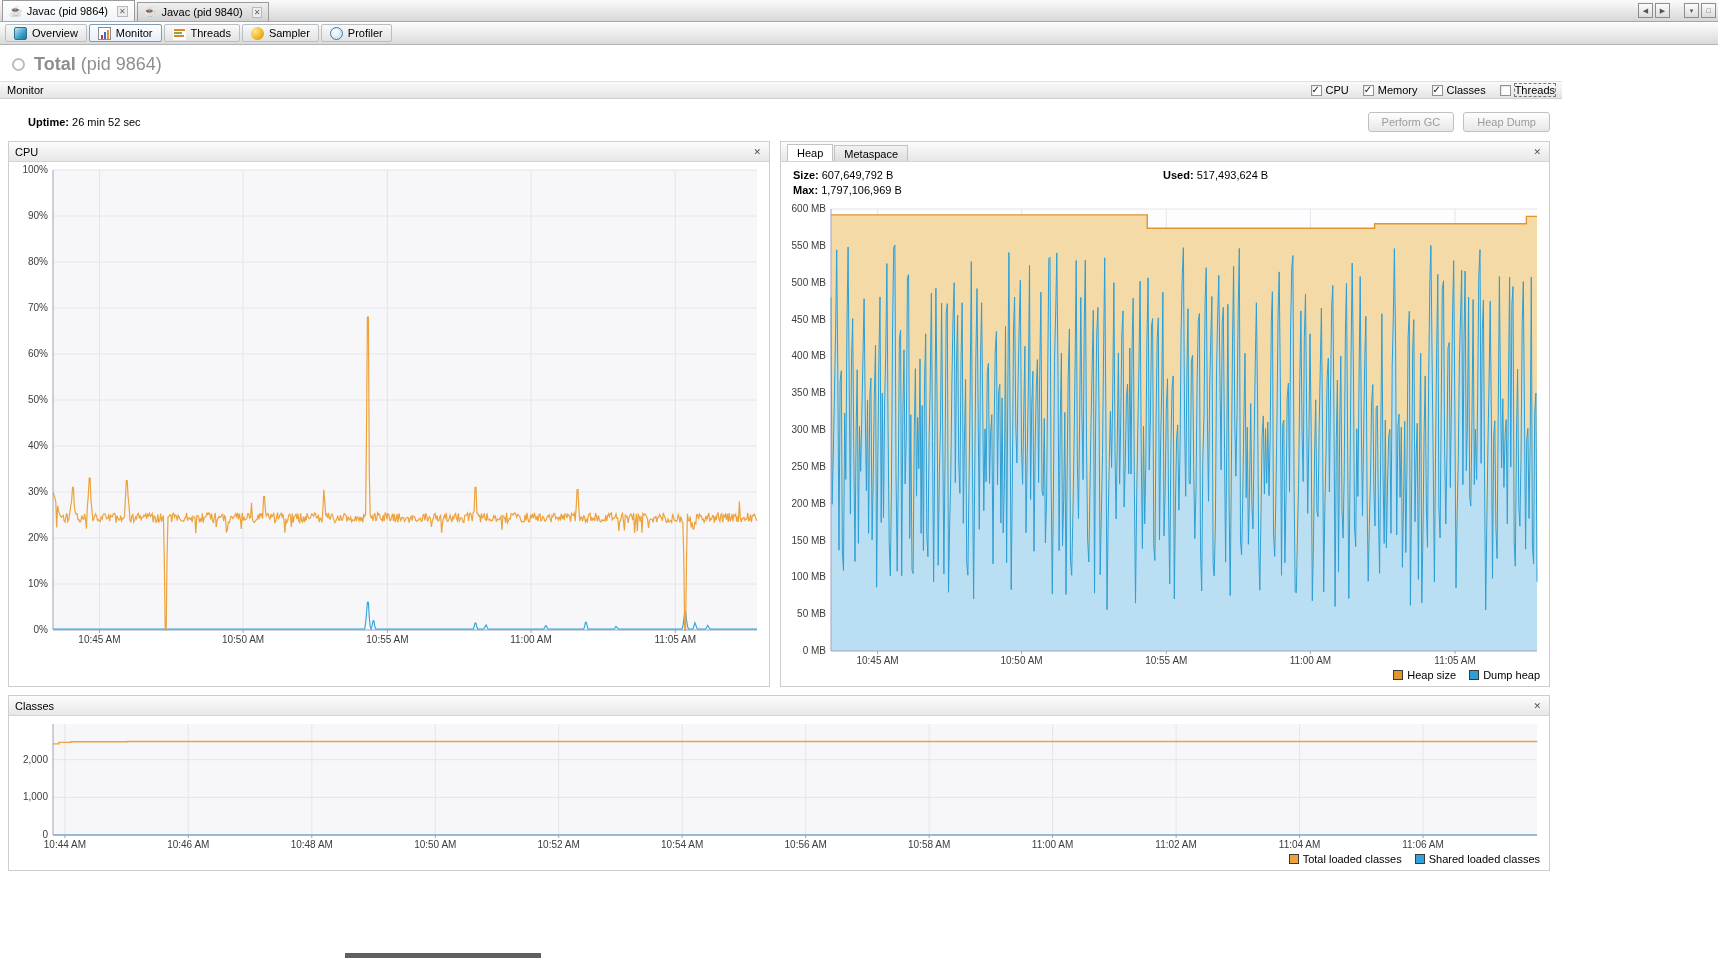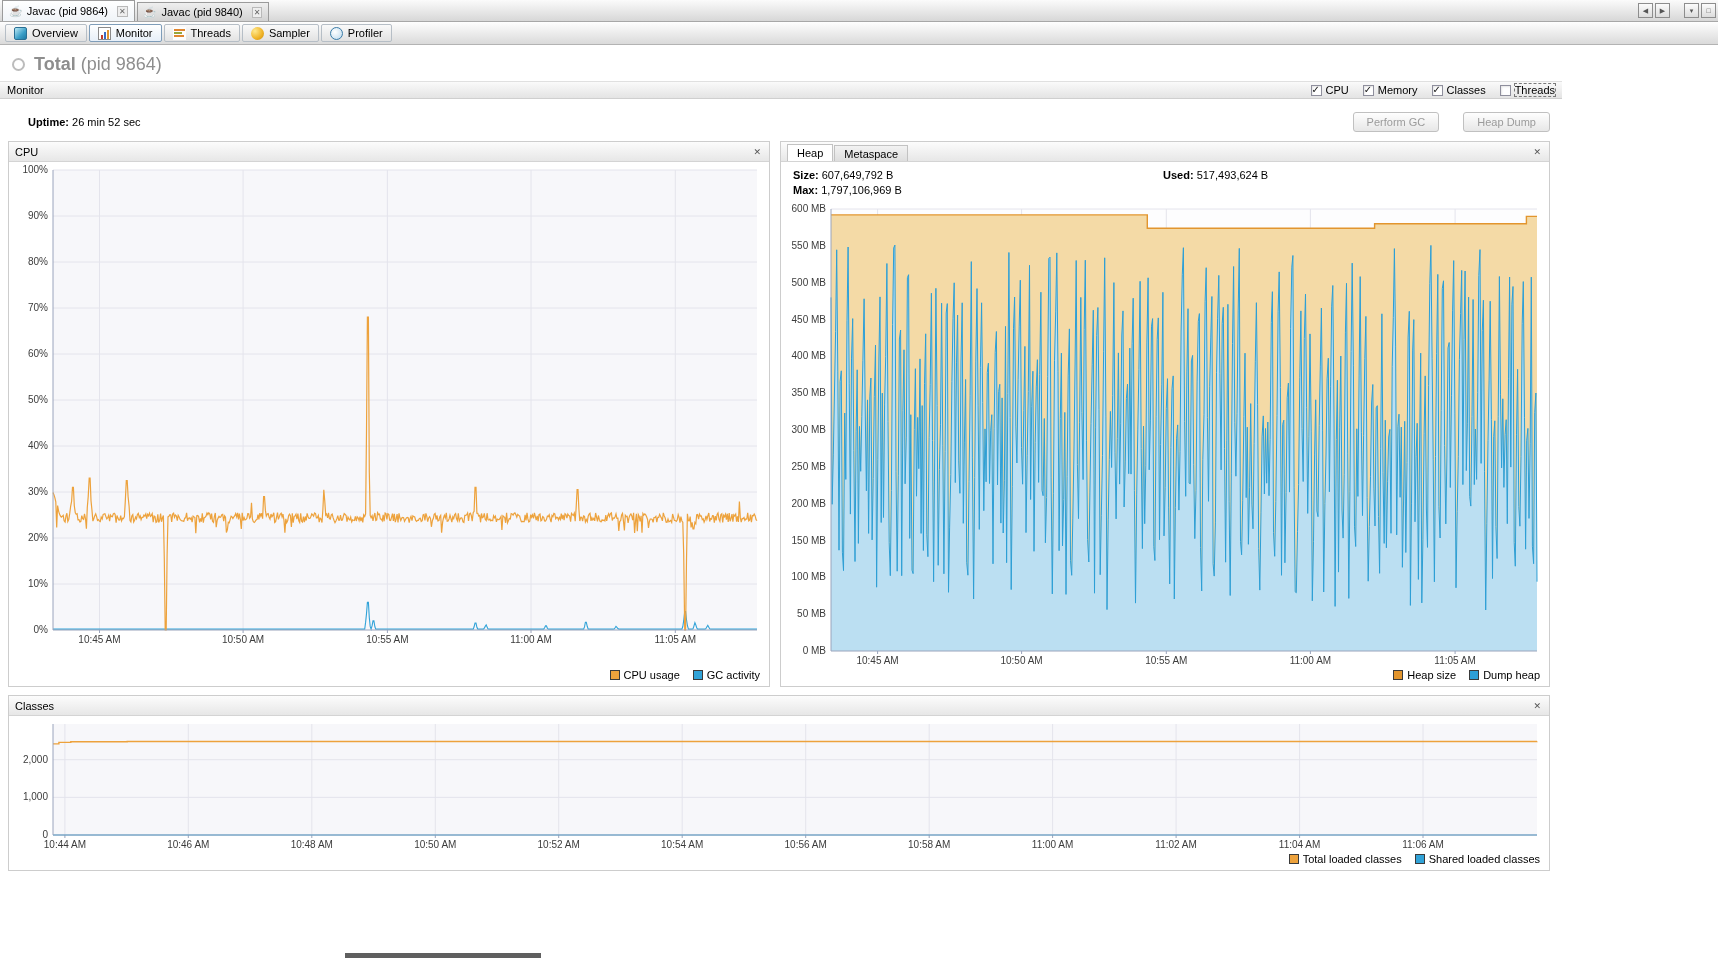--- a/index.html
+++ b/index.html
@@ -82,21 +82,21 @@
   .cbx {
     display:inline-block; width:11px; height:11px; flex:none;
     border:1px solid #8f8f9d; background:#fff; margin-right:4px;
     box-shadow:inset 1px 1px 2px rgba(0,0,0,0.10);
   }
   .cbx.checked::before { content:"✓"; display:block; font-size:10px; line-height:10px; margin-top:-1px; color:#111; }
   .focus-dashed { outline:1px dashed #7a7a7a; }
 
   .status-row { display:flex; align-items:center; margin:13px 12px 9px 12px; }
   .status-row .b { font-weight:bold;padding-left:16px; }
-  .btn-group { margin-left:auto; display:flex; gap:24px; }
+  .btn-group { margin-left:auto; display:flex; gap:9px; }
   .push-btn {
     min-width:76px; padding:3px 13px; text-align:center;
     border:1px solid #c0c0c0; border-radius:3px;
     background:linear-gradient(#fefefe,#e7e7e7);
     color:#9b9b9b; cursor:default;
   }
 
   
   .panels { display:flex; gap:10px; margin:2px 8px 0 8px; }
   .panel { border:1px solid #cdcdcd; background:#fff; display:flex; flex-direction:column; }
@@ -270,30 +270,20 @@
             <text x="35" y="100" text-anchor="end" font-size="10">80%</text>
             <line x1="40" y1="51.0" x2="744" y2="51.0" stroke="#e4e4ec" stroke-width="1"></line>
             <text x="35" y="54" text-anchor="end" font-size="10">90%</text>
             <line x1="40" y1="5.0" x2="744" y2="5.0" stroke="#e4e4ec" stroke-width="1"></line>
             <text x="35" y="8" text-anchor="end" font-size="10">100%</text>
             <polyline points="40.0,464.1 40.9,464.1 41.9,464.1 42.8,464.1 43.7,464.1 44.6,464.1 45.6,464.1 46.5,464.1 47.4,464.1 48.3,464.1 49.3,464.1 50.2,464.1 51.1,464.1 52.1,464.1 53.0,464.1 53.9,464.1 54.8,464.1 55.8,464.1 56.7,464.1 57.6,464.1 58.6,464.1 59.5,464.1 60.4,464.1 61.3,464.1 62.3,464.1 63.2,464.1 64.1,464.1 65.0,464.1 66.0,464.1 66.9,464.1 67.8,464.1 68.8,464.1 69.7,464.1 70.6,464.1 71.5,464.1 72.5,464.1 73.4,464.1 74.3,464.1 75.2,464.1 76.2,464.1 77.1,464.1 78.0,464.1 79.0,464.1 79.9,464.1 80.8,464.1 81.7,464.1 82.7,464.1 83.6,464.1 84.5,464.1 85.4,464.1 86.4,464.1 87.3,464.1 88.2,464.1 89.2,464.1 90.1,464.1 91.0,464.1 91.9,464.1 92.9,464.1 93.8,464.1 94.7,464.1 95.7,464.1 96.6,464.1 97.5,464.1 98.4,464.1 99.4,464.1 100.3,464.1 101.2,464.1 102.1,464.1 103.1,464.1 104.0,464.1 104.9,464.1 105.9,464.1 106.8,464.1 107.7,464.1 108.6,464.1 109.6,464.1 110.5,464.1 111.4,464.1 112.3,464.1 113.3,464.1 114.2,464.1 115.1,464.1 116.1,464.1 117.0,464.1 117.9,464.1 118.8,464.1 119.8,464.1 120.7,464.1 121.6,464.1 122.6,464.1 123.5,464.1 124.4,464.1 125.3,464.1 126.3,464.1 127.2,464.1 128.1,464.1 129.0,464.1 130.0,464.1 130.9,464.1 131.8,464.1 132.8,464.1 133.7,464.1 134.6,464.1 135.5,464.1 136.5,464.1 137.4,464.1 138.3,464.1 139.2,464.1 140.2,464.1 141.1,464.1 142.0,464.1 143.0,464.1 143.9,464.1 144.8,464.1 145.7,464.1 146.7,464.1 147.6,464.1 148.5,464.1 149.4,464.1 150.4,464.1 151.3,464.1 152.2,464.1 153.2,464.1 154.1,464.1 155.0,464.1 155.9,464.1 156.9,464.1 157.8,464.1 158.7,464.1 159.7,464.1 160.6,464.1 161.5,464.1 162.4,464.1 163.4,464.1 164.3,464.1 165.2,464.1 166.1,464.1 167.1,464.1 168.0,464.1 168.9,464.1 169.9,464.1 170.8,464.1 171.7,464.1 172.6,464.1 173.6,464.1 174.5,464.1 175.4,464.1 176.3,464.1 177.3,464.1 178.2,464.1 179.1,464.1 180.1,464.1 181.0,464.1 181.9,464.1 182.8,464.1 183.8,464.1 184.7,464.1 185.6,464.1 186.6,464.1 187.5,464.1 188.4,464.1 189.3,464.1 190.3,464.1 191.2,464.1 192.1,464.1 193.0,464.1 194.0,464.1 194.9,464.1 195.8,464.1 196.8,464.1 197.7,464.1 198.6,464.1 199.5,464.1 200.5,464.1 201.4,464.1 202.3,464.1 203.2,464.1 204.2,464.1 205.1,464.1 206.0,464.1 207.0,464.1 207.9,464.1 208.8,464.1 209.7,464.1 210.7,464.1 211.6,464.1 212.5,464.1 213.4,464.1 214.4,464.1 215.3,464.1 216.2,464.1 217.2,464.1 218.1,464.1 219.0,464.1 219.9,464.1 220.9,464.1 221.8,464.1 222.7,464.1 223.7,464.1 224.6,464.1 225.5,464.1 226.4,464.1 227.4,464.1 228.3,464.1 229.2,464.1 230.1,464.1 231.1,464.1 232.0,464.1 232.9,464.1 233.9,464.1 234.8,464.1 235.7,464.1 236.6,464.1 237.6,464.1 238.5,464.1 239.4,464.1 240.3,464.1 241.3,464.1 242.2,464.1 243.1,464.1 244.1,464.1 245.0,464.1 245.9,464.1 246.8,464.1 247.8,464.1 248.7,464.1 249.6,464.1 250.6,464.1 251.5,464.1 252.4,464.1 253.3,464.1 254.3,464.1 255.2,464.1 256.1,464.1 257.0,464.1 258.0,464.1 258.9,464.1 259.8,464.1 260.8,464.1 261.7,464.1 262.6,464.1 263.5,464.1 264.5,464.1 265.4,464.1 266.3,464.1 267.2,464.1 268.2,464.1 269.1,464.1 270.0,464.1 271.0,464.1 271.9,464.1 272.8,464.1 273.7,464.1 274.7,464.1 275.6,464.1 276.5,464.1 277.4,464.1 278.4,464.1 279.3,464.1 280.2,464.1 281.2,464.1 282.1,464.1 283.0,464.1 283.9,464.1 284.9,464.1 285.8,464.1 286.7,464.1 287.7,464.1 288.6,464.1 289.5,464.1 290.4,464.1 291.4,464.1 292.3,464.1 293.2,464.1 294.1,464.1 295.1,464.1 296.0,464.1 296.9,464.1 297.9,464.1 298.8,464.1 299.7,464.1 300.6,464.1 301.6,464.1 302.5,464.1 303.4,464.1 304.3,464.1 305.3,464.1 306.2,464.1 307.1,464.1 308.1,464.1 309.0,464.1 309.9,464.1 310.8,464.1 311.8,464.1 312.7,464.1 313.6,464.1 314.6,464.1 315.5,464.1 316.4,464.1 317.3,464.1 318.3,464.1 319.2,464.1 320.1,464.1 321.0,464.1 322.0,464.1 322.9,464.1 323.8,464.1 324.8,464.1 325.7,464.1 326.6,464.1 327.5,464.1 328.5,464.1 329.4,464.1 330.3,464.1 331.2,464.1 332.2,464.1 333.1,464.1 334.0,464.1 335.0,464.1 335.9,464.1 336.8,464.1 337.7,464.1 338.7,464.1 339.6,464.1 340.5,464.1 341.4,464.1 342.4,464.1 343.3,464.1 344.2,464.1 345.2,464.1 346.1,464.1 347.0,464.1 347.9,464.1 348.9,464.1 349.8,464.1 350.7,464.1 351.7,464.1 352.6,457.4 353.5,448.6 354.4,437.4 355.4,437.4 356.3,452.6 357.2,461.4 358.1,464.1 359.1,460.7 360.0,455.8 360.9,455.8 361.9,461.8 362.8,464.1 363.7,464.1 364.6,464.1 365.6,464.1 366.5,464.1 367.4,464.1 368.3,464.1 369.3,464.1 370.2,464.1 371.1,464.1 372.1,464.1 373.0,464.1 373.9,464.1 374.8,464.1 375.8,464.1 376.7,464.1 377.6,464.1 378.6,464.1 379.5,464.1 380.4,464.1 381.3,464.1 382.3,464.1 383.2,464.1 384.1,464.1 385.0,464.1 386.0,464.1 386.9,464.1 387.8,464.1 388.8,464.1 389.7,464.1 390.6,464.1 391.5,464.1 392.5,464.1 393.4,464.1 394.3,464.1 395.2,464.1 396.2,464.1 397.1,464.1 398.0,464.1 399.0,464.1 399.9,464.1 400.8,464.1 401.7,464.1 402.7,464.1 403.6,464.1 404.5,464.1 405.4,464.1 406.4,464.1 407.3,464.1 408.2,464.1 409.2,464.1 410.1,464.1 411.0,464.1 411.9,464.1 412.9,464.1 413.8,464.1 414.7,464.1 415.7,464.1 416.6,464.1 417.5,464.1 418.4,464.1 419.4,464.1 420.3,464.1 421.2,464.1 422.1,464.1 423.1,464.1 424.0,464.1 424.9,464.1 425.9,464.1 426.8,464.1 427.7,464.1 428.6,464.1 429.6,464.1 430.5,464.1 431.4,464.1 432.3,464.1 433.3,464.1 434.2,464.1 435.1,464.1 436.1,464.1 437.0,464.1 437.9,464.1 438.8,464.1 439.8,464.1 440.7,464.1 441.6,464.1 442.6,464.1 443.5,464.1 444.4,464.1 445.3,464.1 446.3,464.1 447.2,464.1 448.1,464.1 449.0,464.1 450.0,464.1 450.9,464.1 451.8,464.1 452.8,464.1 453.7,464.1 454.6,464.1 455.5,464.1 456.5,464.1 457.4,464.1 458.3,464.1 459.2,464.1 460.2,464.1 461.1,461.8 462.0,458.1 463.0,458.1 463.9,462.3 464.8,464.1 465.7,464.1 466.7,464.1 467.6,464.1 468.5,464.1 469.4,464.1 470.4,464.1 471.3,463.2 472.2,461.4 473.2,459.9 474.1,462.1 475.0,464.0 475.9,464.1 476.9,464.1 477.8,464.1 478.7,464.1 479.7,464.1 480.6,464.1 481.5,464.1 482.4,464.1 483.4,464.1 484.3,464.1 485.2,464.1 486.1,464.1 487.1,464.1 488.0,464.1 488.9,464.1 489.9,464.1 490.8,464.1 491.7,464.1 492.6,464.1 493.6,464.1 494.5,464.1 495.4,464.1 496.3,464.1 497.3,464.1 498.2,464.1 499.1,464.1 500.1,464.1 501.0,464.1 501.9,464.1 502.8,464.1 503.8,464.1 504.7,464.1 505.6,464.1 506.6,464.1 507.5,464.1 508.4,464.1 509.3,464.1 510.3,464.1 511.2,464.1 512.1,464.1 513.0,464.1 514.0,464.1 514.9,464.1 515.8,464.1 516.8,464.1 517.7,464.1 518.6,464.1 519.5,464.1 520.5,464.1 521.4,464.1 522.3,464.1 523.2,464.1 524.2,464.1 525.1,464.1 526.0,464.1 527.0,464.1 527.9,464.1 528.8,464.1 529.7,464.1 530.7,464.1 531.6,462.7 532.5,460.9 533.4,460.9 534.4,463.3 535.3,464.1 536.2,464.1 537.2,464.1 538.1,464.1 539.0,464.1 539.9,464.1 540.9,464.1 541.8,464.1 542.7,464.1 543.7,464.1 544.6,464.1 545.5,464.1 546.4,464.1 547.4,464.1 548.3,464.1 549.2,464.1 550.1,464.1 551.1,464.1 552.0,464.1 552.9,464.1 553.9,464.1 554.8,464.1 555.7,464.1 556.6,464.1 557.6,464.1 558.5,464.1 559.4,464.1 560.3,464.1 561.3,464.1 562.2,464.1 563.1,464.1 564.1,464.1 565.0,464.1 565.9,464.1 566.8,464.1 567.8,464.1 568.7,464.1 569.6,464.1 570.6,464.1 571.5,461.9 572.4,457.2 573.3,457.2 574.3,461.5 575.2,464.1 576.1,464.1 577.0,464.1 578.0,464.1 578.9,464.1 579.8,464.1 580.8,464.1 581.7,464.1 582.6,464.1 583.5,464.1 584.5,464.1 585.4,464.1 586.3,464.1 587.2,464.1 588.2,464.1 589.1,464.1 590.0,464.1 591.0,464.1 591.9,464.1 592.8,464.1 593.7,464.1 594.7,464.1 595.6,464.1 596.5,464.1 597.4,464.1 598.4,464.1 599.3,464.1 600.2,464.1 601.2,464.0 602.1,462.8 603.0,461.3 603.9,462.3 604.9,463.5 605.8,464.1 606.7,464.1 607.7,464.1 608.6,464.1 609.5,464.1 610.4,464.1 611.4,464.1 612.3,464.1 613.2,464.1 614.1,464.1 615.1,464.1 616.0,464.1 616.9,464.1 617.9,464.1 618.8,464.1 619.7,464.1 620.6,464.1 621.6,464.1 622.5,464.1 623.4,464.1 624.3,464.1 625.3,464.1 626.2,464.1 627.1,464.1 628.1,464.1 629.0,464.1 629.9,464.1 630.8,464.1 631.8,464.1 632.7,464.1 633.6,464.1 634.6,464.1 635.5,464.1 636.4,464.1 637.3,464.1 638.3,464.1 639.2,464.1 640.1,464.1 641.0,464.1 642.0,464.1 642.9,464.1 643.8,464.1 644.8,464.1 645.7,464.1 646.6,464.1 647.5,464.1 648.5,464.1 649.4,464.1 650.3,464.1 651.2,464.1 652.2,464.1 653.1,464.1 654.0,464.1 655.0,464.1 655.9,464.1 656.8,464.1 657.7,464.1 658.7,464.1 659.6,464.1 660.5,464.1 661.4,464.1 662.4,464.1 663.3,464.1 664.2,464.1 665.2,464.1 666.1,464.1 667.0,464.1 667.9,464.1 668.9,464.1 669.8,461.5 670.7,455.7 671.7,446.6 672.6,446.6 673.5,454.8 674.4,460.5 675.4,464.1 676.3,464.1 677.2,464.1 678.1,464.1 679.1,464.1 680.0,463.9 680.9,461.1 681.9,457.6 682.8,459.9 683.7,462.7 684.6,464.1 685.6,464.1 686.5,464.1 687.4,464.1 688.3,464.1 689.3,464.1 690.2,464.1 691.1,464.1 692.1,464.1 693.0,463.4 693.9,461.8 694.8,460.4 695.8,462.2 696.7,463.8 697.6,464.1 698.6,464.1 699.5,464.1 700.4,464.1 701.3,464.1 702.3,464.1 703.2,464.1 704.1,464.1 705.0,464.1 706.0,464.1 706.9,464.1 707.8,464.1 708.8,464.1 709.7,464.1 710.6,464.1 711.5,464.1 712.5,464.1 713.4,464.1 714.3,464.1 715.2,464.1 716.2,464.1 717.1,464.1 718.0,464.1 719.0,464.1 719.9,464.1 720.8,464.1 721.7,464.1 722.7,464.1 723.6,464.1 724.5,464.1 725.4,464.1 726.4,464.1 727.3,464.1 728.2,464.1 729.2,464.1 730.1,464.1 731.0,464.1 731.9,464.1 732.9,464.1 733.8,464.1 734.7,464.1 735.7,464.1 736.6,464.1 737.5,464.1 738.4,464.1 739.4,464.1 740.3,464.1 741.2,464.1 742.1,464.1 743.1,464.1 744.0,464.1" fill="none" stroke="#31A3D8" stroke-width="1.1"></polyline>
             <polyline points="40.0,327.4 40.9,329.6 41.9,332.8 42.8,336.8 43.7,362.4 44.6,340.5 45.6,346.1 46.5,349.1 47.4,350.9 48.3,352.1 49.3,351.3 50.2,350.3 51.1,355.8 52.1,357.1 53.0,350.8 53.9,348.3 54.8,356.4 55.8,354.2 56.7,348.7 57.6,341.7 58.6,336.3 59.5,322.4 60.4,322.4 61.3,340.8 62.3,347.8 63.2,349.3 64.1,348.8 65.0,354.8 66.0,354.6 66.9,356.9 67.8,356.5 68.8,350.6 69.7,353.6 70.6,354.4 71.5,348.8 72.5,353.8 73.4,363.8 74.3,342.3 75.2,331.8 76.2,313.2 77.1,313.2 78.0,335.6 79.0,345.6 79.9,356.1 80.8,353.8 81.7,350.9 82.7,348.8 83.6,351.6 84.5,355.4 85.4,354.6 86.4,356.1 87.3,356.6 88.2,352.0 89.2,354.0 90.1,349.6 91.0,349.0 91.9,348.8 92.9,351.6 93.8,353.9 94.7,352.8 95.7,350.3 96.6,356.1 97.5,350.1 98.4,351.4 99.4,351.8 100.3,348.9 101.2,348.3 102.1,349.3 103.1,357.6 104.0,350.5 104.9,353.1 105.9,355.1 106.8,354.9 107.7,350.6 108.6,355.8 109.6,353.3 110.5,353.5 111.4,351.7 112.3,336.1 113.3,315.5 114.2,315.5 115.1,331.8 116.1,341.3 117.0,355.5 117.9,356.9 118.8,351.1 119.8,349.7 120.7,357.0 121.6,355.2 122.6,352.1 123.5,353.8 124.4,349.4 125.3,348.3 126.3,352.6 127.2,350.9 128.1,354.7 129.0,352.3 130.0,352.3 130.9,350.1 131.8,351.1 132.8,348.9 133.7,353.6 134.6,349.4 135.5,350.8 136.5,348.1 137.4,351.4 138.3,350.6 139.2,348.7 140.2,357.1 141.1,351.0 142.0,351.6 143.0,357.4 143.9,356.6 144.8,349.3 145.7,357.5 146.7,355.1 147.6,348.6 148.5,356.8 149.4,353.0 150.4,350.5 151.3,393.4 152.2,465.0 153.2,465.0 154.1,389.9 155.0,351.9 155.9,351.3 156.9,349.7 157.8,349.9 158.7,357.0 159.7,349.0 160.6,348.2 161.5,352.2 162.4,350.0 163.4,351.1 164.3,355.7 165.2,350.3 166.1,351.9 167.1,354.5 168.0,355.3 168.9,356.0 169.9,355.9 170.8,356.4 171.7,353.0 172.6,352.9 173.6,347.9 174.5,355.7 175.4,353.3 176.3,352.8 177.3,354.1 178.2,352.7 179.1,357.2 180.1,351.2 181.0,351.9 181.9,352.6 182.8,368.1 183.8,350.8 184.7,350.5 185.6,351.6 186.6,357.4 187.5,353.3 188.4,356.6 189.3,348.3 190.3,357.7 191.2,352.6 192.1,352.2 193.0,351.1 194.0,348.0 194.9,349.6 195.8,347.8 196.8,349.0 197.7,354.5 198.6,348.5 199.5,356.2 200.5,357.3 201.4,351.5 202.3,348.0 203.2,362.1 204.2,355.2 205.1,353.1 206.0,351.4 207.0,352.5 207.9,351.8 208.8,349.8 209.7,349.4 210.7,356.1 211.6,350.9 212.5,352.3 213.4,367.5 214.4,364.6 215.3,357.2 216.2,357.8 217.2,354.3 218.1,351.2 219.0,351.9 219.9,353.6 220.9,351.8 221.8,350.7 222.7,348.5 223.7,351.8 224.6,347.9 225.5,354.3 226.4,348.5 227.4,354.6 228.3,364.0 229.2,347.8 230.1,355.6 231.1,352.6 232.0,354.9 232.9,354.6 233.9,353.3 234.8,348.7 235.7,348.8 236.6,353.3 237.6,351.9 238.5,337.9 239.4,354.0 240.3,356.6 241.3,357.4 242.2,356.4 243.1,355.0 244.1,354.3 245.0,349.6 245.9,354.3 246.8,348.2 247.8,351.1 248.7,348.3 249.6,353.6 250.6,331.6 251.5,331.6 252.4,345.4 253.3,351.0 254.3,348.9 255.2,348.5 256.1,352.4 257.0,354.1 258.0,349.0 258.9,351.9 259.8,350.4 260.8,347.7 261.7,357.4 262.6,356.6 263.5,352.5 264.5,347.7 265.4,354.3 266.3,351.9 267.2,349.3 268.2,348.2 269.1,352.0 270.0,349.0 271.0,355.6 271.9,367.8 272.8,353.9 273.7,357.7 274.7,355.5 275.6,350.8 276.5,349.2 277.4,350.7 278.4,361.9 279.3,348.4 280.2,357.7 281.2,351.4 282.1,350.9 283.0,349.2 283.9,354.1 284.9,348.7 285.8,355.7 286.7,357.4 287.7,348.2 288.6,356.3 289.5,357.1 290.4,351.7 291.4,357.2 292.3,351.5 293.2,355.5 294.1,348.3 295.1,351.7 296.0,353.5 296.9,353.5 297.9,351.5 298.8,348.9 299.7,349.9 300.6,351.2 301.6,347.9 302.5,348.5 303.4,352.8 304.3,352.8 305.3,350.5 306.2,357.2 307.1,353.2 308.1,354.1 309.0,357.5 309.9,344.2 310.8,324.7 311.8,336.5 312.7,350.2 313.6,349.0 314.6,352.9 315.5,347.9 316.4,353.7 317.3,354.2 318.3,349.8 319.2,349.0 320.1,352.7 321.0,355.3 322.0,357.6 322.9,356.1 323.8,353.9 324.8,350.6 325.7,355.1 326.6,355.2 327.5,350.2 328.5,355.3 329.4,355.0 330.3,351.5 331.2,348.6 332.2,349.5 333.1,350.5 334.0,356.6 335.0,352.1 335.9,354.1 336.8,354.9 337.7,352.1 338.7,356.9 339.6,354.9 340.5,355.3 341.4,355.5 342.4,351.3 343.3,356.0 344.2,351.8 345.2,353.0 346.1,355.6 347.0,351.6 347.9,356.1 348.9,352.4 349.8,357.5 350.7,349.8 351.7,351.5 352.6,349.0 353.5,267.1 354.4,152.2 355.4,152.2 356.3,307.1 357.2,350.4 358.1,352.8 359.1,350.7 360.0,355.8 360.9,351.5 361.9,348.0 362.8,355.4 363.7,354.8 364.6,347.7 365.6,349.6 366.5,349.1 367.4,354.0 368.3,354.1 369.3,355.7 370.2,349.9 371.1,356.3 372.1,348.0 373.0,348.7 373.9,354.5 374.8,348.7 375.8,349.3 376.7,355.3 377.6,355.5 378.6,352.1 379.5,348.6 380.4,356.0 381.3,348.8 382.3,357.2 383.2,353.9 384.1,349.0 385.0,357.5 386.0,348.3 386.9,352.8 387.8,355.5 388.8,353.0 389.7,352.4 390.6,352.7 391.5,356.3 392.5,354.5 393.4,353.0 394.3,352.5 395.2,352.8 396.2,357.6 397.1,353.4 398.0,351.4 399.0,355.6 399.9,350.8 400.8,351.6 401.7,352.0 402.7,355.5 403.6,356.4 404.5,355.4 405.4,355.4 406.4,353.5 407.3,353.2 408.2,356.5 409.2,355.6 410.1,350.0 411.0,349.5 411.9,355.4 412.9,348.4 413.8,351.3 414.7,356.6 415.7,352.9 416.6,351.7 417.5,353.6 418.4,361.8 419.4,355.5 420.3,353.5 421.2,349.2 422.1,348.4 423.1,354.5 424.0,350.4 424.9,356.0 425.9,355.6 426.8,351.7 427.7,350.3 428.6,367.7 429.6,357.4 430.5,352.9 431.4,350.3 432.3,353.0 433.3,347.8 434.2,356.2 435.1,355.9 436.1,353.9 437.0,350.2 437.9,353.3 438.8,357.1 439.8,351.9 440.7,353.6 441.6,349.8 442.6,348.6 443.5,353.5 444.4,355.7 445.3,348.4 446.3,356.0 447.2,353.8 448.1,352.7 449.0,353.2 450.0,356.9 450.9,357.5 451.8,350.3 452.8,350.4 453.7,349.7 454.6,348.0 455.5,355.9 456.5,348.9 457.4,348.2 458.3,350.5 459.2,356.2 460.2,347.7 461.1,346.3 462.0,322.4 463.0,322.4 463.9,348.3 464.8,348.4 465.7,351.1 466.7,350.3 467.6,357.3 468.5,348.5 469.4,352.7 470.4,352.0 471.3,348.3 472.2,354.3 473.2,355.5 474.1,348.2 475.0,354.7 475.9,355.1 476.9,354.1 477.8,355.8 478.7,355.2 479.7,355.7 480.6,350.8 481.5,352.7 482.4,351.2 483.4,356.9 484.3,354.1 485.2,354.6 486.1,354.6 487.1,353.2 488.0,351.5 488.9,364.9 489.9,350.8 490.8,351.7 491.7,352.4 492.6,357.8 493.6,347.8 494.5,357.8 495.4,355.8 496.3,353.6 497.3,353.9 498.2,348.5 499.1,348.9 500.1,350.2 501.0,348.5 501.9,347.9 502.8,349.6 503.8,352.2 504.7,349.4 505.6,350.4 506.6,351.0 507.5,354.2 508.4,356.8 509.3,356.4 510.3,356.6 511.2,356.7 512.1,349.9 513.0,355.3 514.0,347.8 514.9,353.9 515.8,357.0 516.8,356.1 517.7,349.7 518.6,352.2 519.5,349.9 520.5,353.4 521.4,347.8 522.3,351.4 523.2,355.0 524.2,350.9 525.1,356.2 526.0,349.6 527.0,349.0 527.9,355.9 528.8,355.1 529.7,351.5 530.7,352.4 531.6,355.9 532.5,356.1 533.4,354.6 534.4,351.1 535.3,351.6 536.2,349.8 537.2,354.1 538.1,357.2 539.0,350.5 539.9,351.7 540.9,348.4 541.8,348.9 542.7,353.8 543.7,352.3 544.6,352.6 545.5,355.0 546.4,352.4 547.4,354.5 548.3,348.5 549.2,354.1 550.1,349.8 551.1,355.2 552.0,348.7 552.9,349.5 553.9,353.2 554.8,349.1 555.7,350.5 556.6,351.0 557.6,356.7 558.5,348.4 559.4,349.6 560.3,350.5 561.3,348.1 562.2,356.1 563.1,343.5 564.1,324.7 565.0,324.7 565.9,344.5 566.8,356.0 567.8,352.2 568.7,352.3 569.6,356.1 570.6,351.0 571.5,351.5 572.4,356.9 573.3,354.6 574.3,356.7 575.2,351.1 576.1,349.2 577.0,348.3 578.0,355.8 578.9,352.8 579.8,355.0 580.8,353.3 581.7,355.9 582.6,348.0 583.5,352.0 584.5,356.3 585.4,350.5 586.3,354.2 587.2,356.5 588.2,356.8 589.1,354.8 590.0,355.6 591.0,355.1 591.9,356.0 592.8,350.2 593.7,356.0 594.7,350.9 595.6,348.7 596.5,351.6 597.4,348.7 598.4,347.9 599.3,355.5 600.2,353.0 601.2,353.3 602.1,351.7 603.0,348.9 603.9,353.4 604.9,353.2 605.8,366.0 606.7,356.6 607.7,355.4 608.6,350.0 609.5,348.4 610.4,355.6 611.4,365.4 612.3,350.2 613.2,351.5 614.1,351.3 615.1,357.8 616.0,352.9 616.9,350.2 617.9,348.9 618.8,350.9 619.7,355.1 620.6,347.9 621.6,368.0 622.5,356.4 623.4,348.8 624.3,366.2 625.3,349.6 626.2,351.4 627.1,356.5 628.1,350.8 629.0,367.7 629.9,348.5 630.8,350.1 631.8,348.9 632.7,349.9 633.6,351.7 634.6,354.6 635.5,362.9 636.4,356.4 637.3,354.0 638.3,354.0 639.2,354.5 640.1,357.4 641.0,352.6 642.0,352.4 642.9,351.4 643.8,357.1 644.8,352.3 645.7,352.3 646.6,349.3 647.5,351.2 648.5,353.1 649.4,355.9 650.3,347.9 651.2,350.9 652.2,353.0 653.1,357.2 654.0,357.4 655.0,354.1 655.9,356.8 656.8,356.3 657.7,355.5 658.7,357.5 659.6,349.0 660.5,352.2 661.4,355.5 662.4,355.5 663.3,356.4 664.2,355.0 665.2,349.7 666.1,352.4 667.0,357.7 667.9,351.7 668.9,356.0 669.8,357.2 670.7,389.1 671.7,465.0 672.6,465.0 673.5,395.4 674.4,348.8 675.4,355.8 676.3,355.9 677.2,351.6 678.1,362.4 679.1,357.3 680.0,363.8 680.9,363.8 681.9,357.3 682.8,358.7 683.7,349.7 684.6,349.5 685.6,354.1 686.5,349.2 687.4,351.1 688.3,350.9 689.3,354.7 690.2,353.9 691.1,357.2 692.1,354.7 693.0,350.8 693.9,354.3 694.8,351.0 695.8,348.0 696.7,356.5 697.6,353.6 698.6,354.1 699.5,350.7 700.4,350.8 701.3,357.7 702.3,351.2 703.2,355.3 704.1,349.4 705.0,347.9 706.0,354.3 706.9,356.3 707.8,349.8 708.8,348.8 709.7,357.5 710.6,350.3 711.5,351.8 712.5,349.3 713.4,354.7 714.3,348.7 715.2,356.9 716.2,348.1 717.1,356.3 718.0,353.6 719.0,349.1 719.9,356.6 720.8,349.8 721.7,351.0 722.7,349.2 723.6,356.6 724.5,351.3 725.4,357.0 726.4,336.5 727.3,352.4 728.2,357.1 729.2,353.5 730.1,353.6 731.0,352.5 731.9,355.4 732.9,353.9 733.8,354.0 734.7,347.9 735.7,355.9 736.6,355.1 737.5,349.5 738.4,357.2 739.4,350.6 740.3,350.8 741.2,349.1 742.1,350.7 743.1,354.7 744.0,355.6" fill="none" stroke="#EDA23C" stroke-width="1.2"></polyline>
             <path d="M40 5 L40 465 L744 465" fill="none" stroke="#9aa4bc" stroke-width="1"></path>
           </svg>
         </div>
-      <div class="legend">
-        <span class="legend-item">
-          <span class="swatch" style="background: rgb(237, 162, 60);"></span>
-          <span>CPU usage</span>
-        </span>
-        <span class="legend-item">
-          <span class="swatch" style="background: rgb(49, 163, 216);"></span>
-          <span>GC activity</span>
-        </span>
-      </div>
     </div>
 
     <div class="panel heap-panel">
       <div class="panel-header">
         <span class="mini-tab active">Heap</span>
         <span class="mini-tab">Metaspace</span>
         <span class="panel-close">✕</span>
       </div>
       <div class="stats">
         <div class="grp1">

